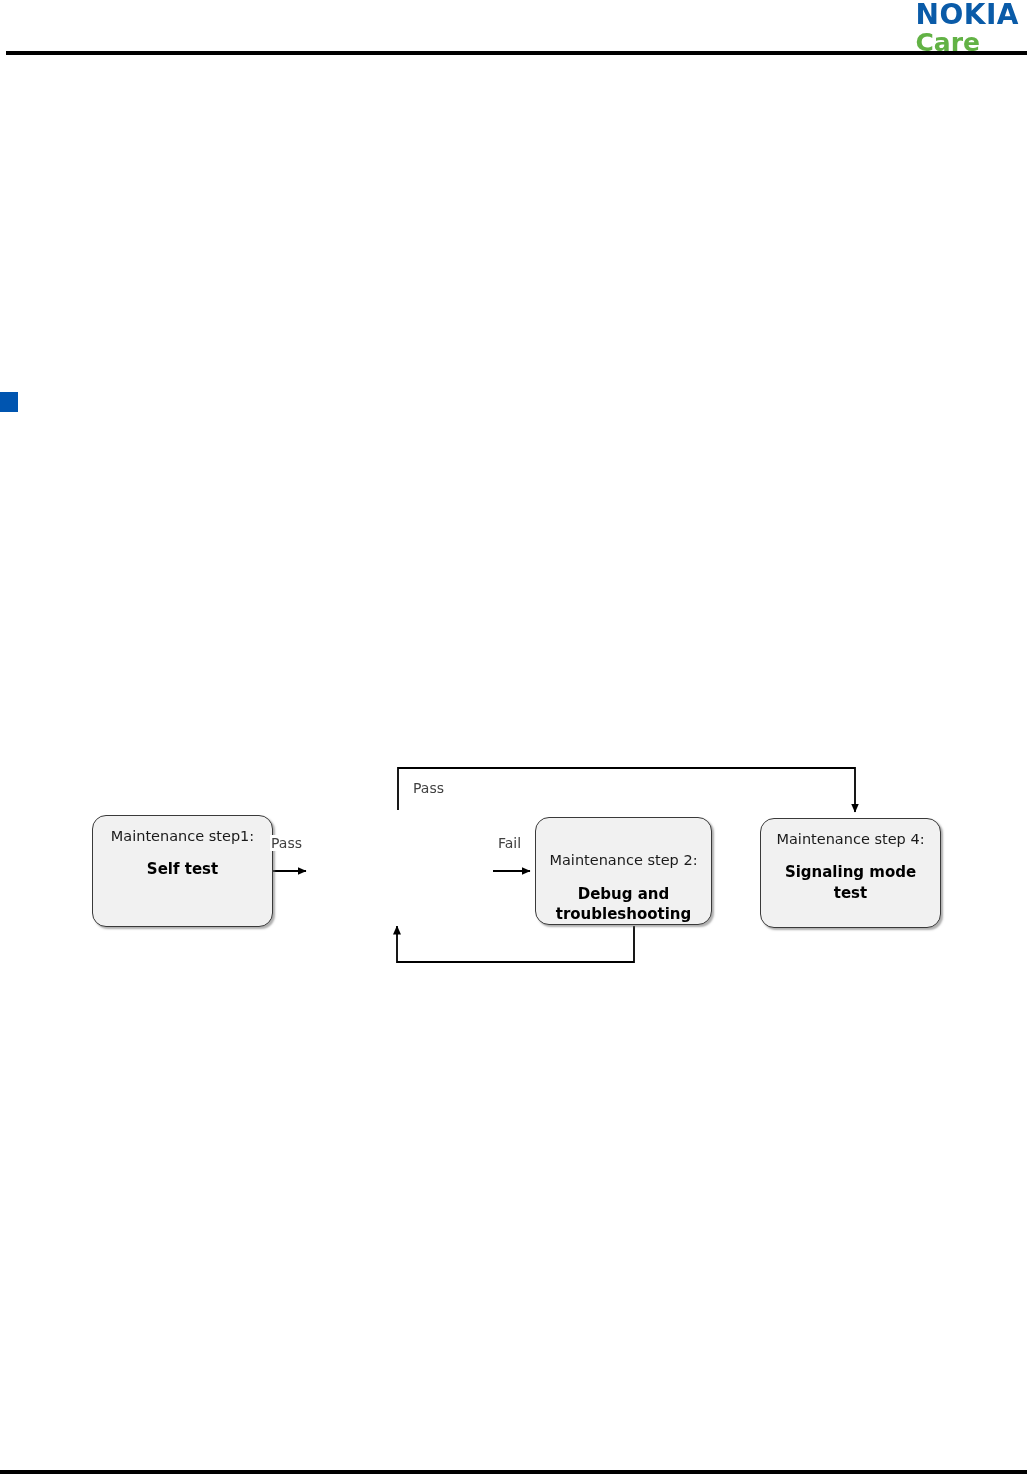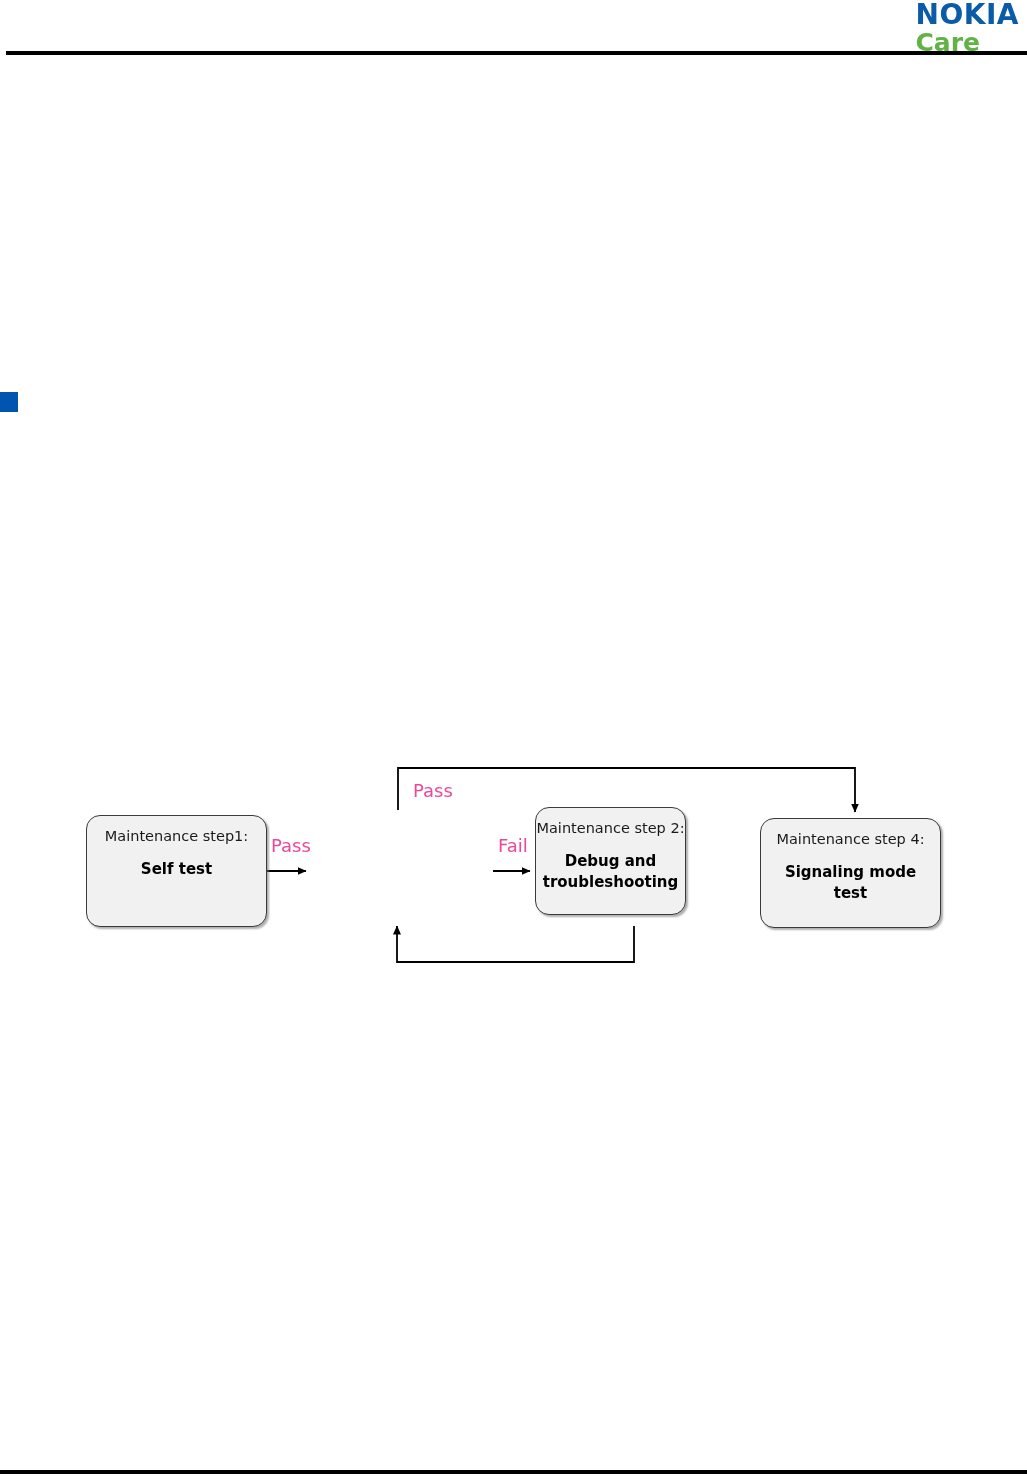--- a/index.html
+++ b/index.html
@@ -114,32 +114,32 @@
   .flow-node .node-title {
     font-family: "DejaVu Sans", sans-serif;
     font-size: 15px;
     font-weight: bold;
     color: #000000;
     line-height: 1.35;
     text-align: center;
     margin-top: 14px;
     padding: 0 6px;
   }
-  #node-step1 { left: 86px;  top: 75px; width: 181px; height: 112px; }
+  #node-step1 { left: 92px;  top: 75px; width: 181px; height: 112px; }
   #node-step3 { left: 311px; top: 70px; width: 182px; height: 110px; }
-  #node-step2 { left: 535px; top: 67px; width: 151px; height: 108px; }
+  #node-step2 { left: 535px; top: 77px; width: 177px; height: 108px; justify-content: flex-end; }
   #node-step4 { left: 760px; top: 78px; width: 181px; height: 110px; }
 
   #node-step3 .node-title { margin-top: 10px; }
 
   .edge-label {
     position: absolute;
     font-family: "DejaVu Sans", sans-serif;
-    font-size: 18px;
-    color: #ec4899;
+    font-size: 14px;
+    color: #404040;
     background: #ffffff;
     padding: 0 1px;
     white-space: nowrap;
   }
   #edge-label-pass-1to3 { left: 270px; top: 95px; }
   #edge-label-fail-3to2 { left: 497px; top: 95px; }
   #edge-label-pass-3to4 { left: 412px; top: 40px; }
 </style>
 </head>
 <body>

